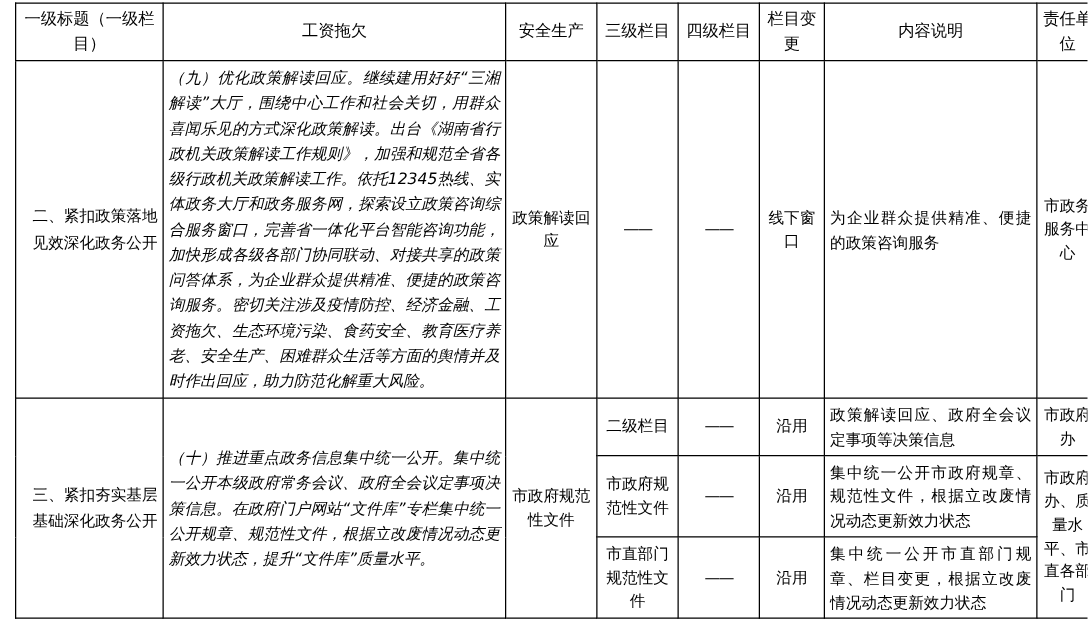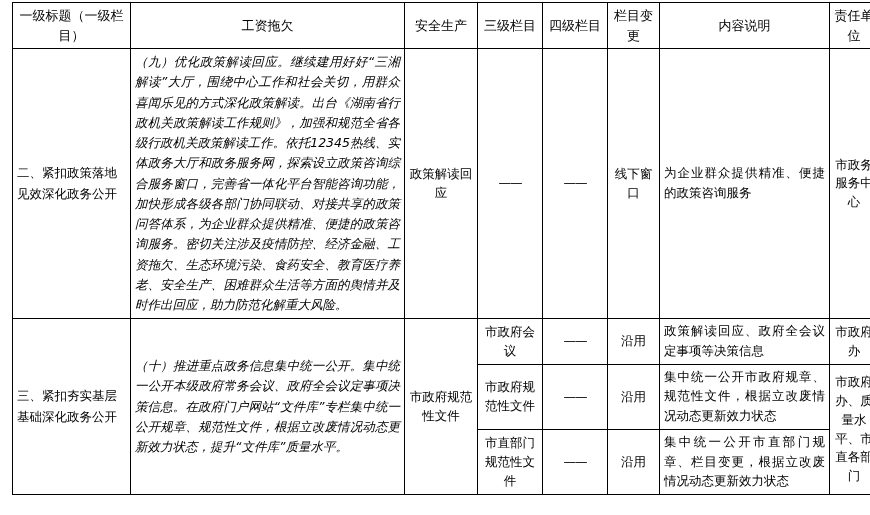--- a/index.html
+++ b/index.html
@@ -57,35 +57,34 @@
     padding: 8px 7px 8px 7px;
     line-height: 1.62;
     font-style: italic;
   }
   td.cell-desc {
     text-align: justify;
     text-align-last: left;
     vertical-align: middle;
     padding: 5px 6px;
     line-height: 1.55;
-    font-family: Liberation Serif, serif;
   }
   td.cell-unit {
     text-align: center;
     line-height: 1.5;
   }
   td.cell-lv {
     text-align: center;
     line-height: 1.5;
   }
   .dash {
     letter-spacing: -1px;
   }
   .vtitle {
-    text-align: left;
+    text-align: right;
     line-height: 1.65;
     padding: 4px 6px;
   }
 </style>
 </head>
 <body>
 
 <div class="sheet">
   <table class="grid">
     <colgroup>
@@ -119,21 +118,21 @@
         <td class="cell-lv dash">——</td>
         <td class="cell-lv">线下窗口</td>
         <td class="cell-desc">为企业群众提供精准、便捷的政策咨询服务</td>
         <td class="cell-unit">市政务服务中心</td>
       </tr>
 
       <tr>
         <td class="vtitle" rowspan="3">三、紧扣夯实基层基础深化政务公开</td>
         <td class="cell-justify" rowspan="3">（十）推进重点政务信息集中统一公开。集中统一公开本级政府常务会议、政府全会议定事项决策信息。在政府门户网站“文件库”专栏集中统一公开规章、规范性文件，根据立改废情况动态更新效力状态，提升“文件库”质量水平。</td>
         <td class="cell-lv" rowspan="3">市政府规范性文件</td>
-        <td class="cell-lv">市政府会议</td>
+        <td class="cell-lv">二级栏目</td>
         <td class="cell-lv dash">——</td>
         <td class="cell-lv">沿用</td>
         <td class="cell-desc">政策解读回应、政府全会议定事项等决策信息</td>
         <td class="cell-unit">市政府办</td>
       </tr>
 
       <tr>
         <td class="cell-lv">市政府规范性文件</td>
         <td class="cell-lv dash">——</td>
         <td class="cell-lv">沿用</td>

